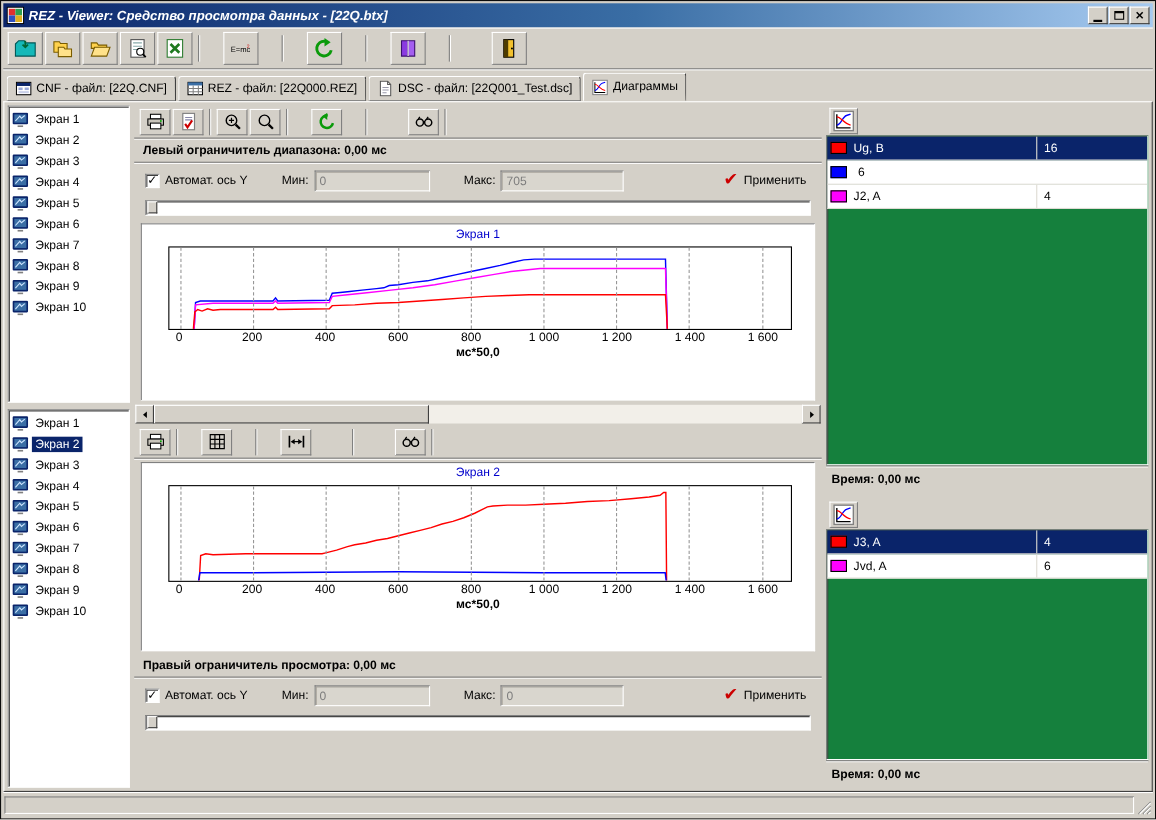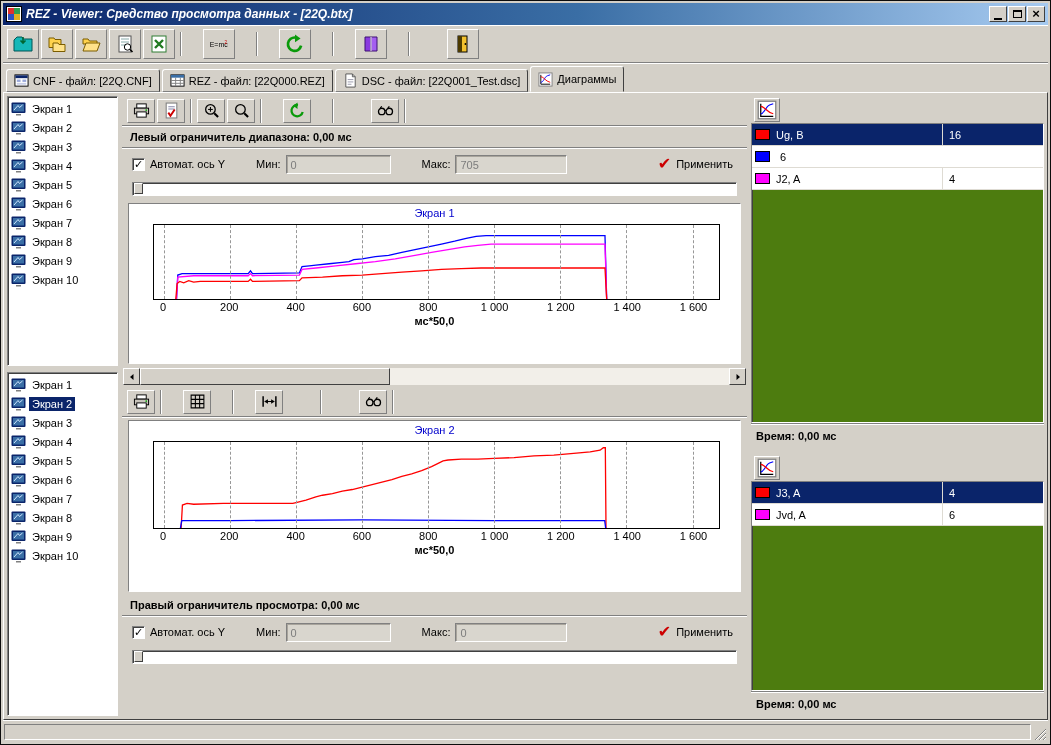--- a/index.html
+++ b/index.html
@@ -99,21 +99,21 @@
   .sbtn svg { width:8px; height:8px; }
   .sthumb { width:250px; height:17px; background:#d4d0c8; border:1px solid; border-color:#fff #404040 #404040 #fff; }
   .strack { flex:1; }
 
   .right-col { width:293px; flex:none; display:flex; flex-direction:column; }
   .legend-panel { display:flex; flex-direction:column; min-height:0; }
   .legend-panel.top { height:352px; flex:none; margin-bottom:6px; }
   .legend-panel.bottom { flex:1; }
   .legend-header { height:27px; flex:none; display:flex; align-items:center; padding:1px 2px; }
   .legend-header .tbtn { width:26px; height:24px; }
-  .legend-body { flex:1; min-height:0; background:#4d7c0f; border:1px solid; border-color:#808080 #fff #fff #808080;
+  .legend-body { flex:1; min-height:0; background:#15803d; border:1px solid; border-color:#808080 #fff #fff #808080;
     box-shadow:inset 1px 1px 0 #404040; overflow:hidden; }
   .legend-row { display:flex; align-items:stretch; height:22px; background:#fff; border-bottom:1px solid #dedbd3; }
   .legend-row.sel { background:#0a246a; color:#fff; }
   .swatch { width:15px; height:11px; flex:none; border:1px solid #000; margin:5px 4px 0 3px; }
   .l-name { flex:1; display:flex; align-items:center; padding-left:2px; border-right:1px solid #dedbd3; white-space:nowrap; overflow:hidden; }
   .l-val { width:100px; flex:none; display:flex; align-items:center; padding-left:6px; }
   .time-bar { height:25px; flex:none; display:flex; align-items:center; font-weight:bold; padding-left:5px;
     border-top:1px solid #808080; box-shadow:inset 0 1px 0 #fff; }
 
   .statusbar { height:22px; flex:none; display:flex; align-items:center; border-top:1px solid #fff; padding:2px 1px 1px; }

